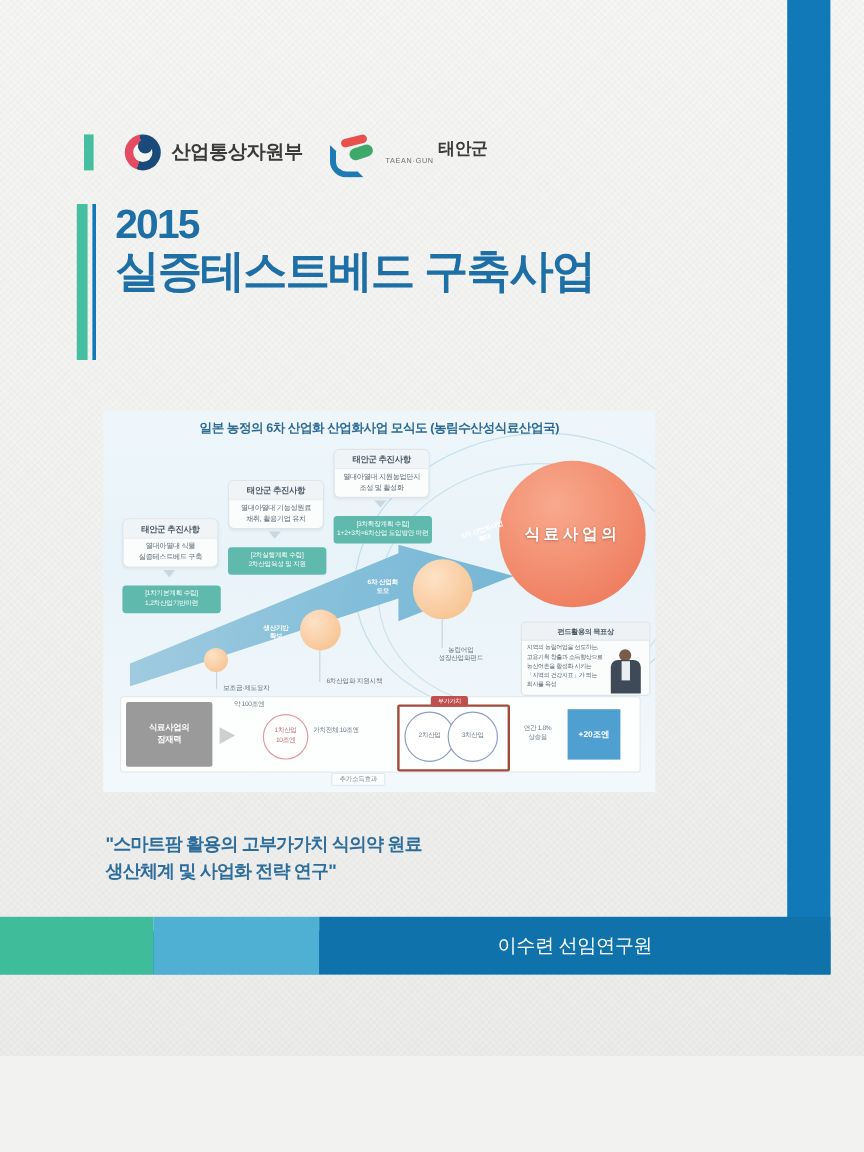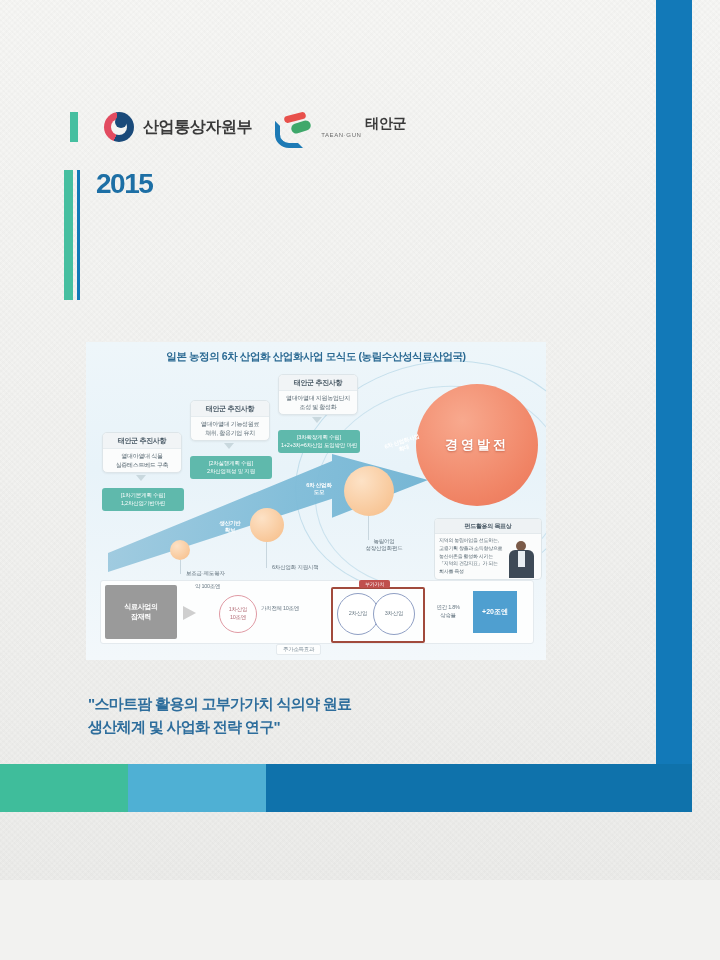--- a/index.html
+++ b/index.html
@@ -45,21 +45,21 @@
   .taean-words{line-height:1;}
   .taean-ko{font-size:14px;font-weight:700;color:#3a3a3a;letter-spacing:-.3px;padding-left:44px;}
   .taean-en{font-size:6px;color:#6b6b6b;letter-spacing:.6px;margin-top:2px;}
   
   .title-wrap{position:absolute;left:64px;top:170px;display:flex;}
   .title-bars{display:flex;margin-right:16px;}
   .bar-teal{width:9px;height:130px;background:#46bfa0;}
   .bar-gap{width:4px;}
   .bar-blue{width:3px;height:130px;background:#1279b8;}
   .title-text{color:#1d6fa5;font-weight:700;line-height:1.02;letter-spacing:-1.5px;}
-  .t-year{font-size:28px;display:block;margin-bottom:2px;}
+  .t-year{font-size:34px;display:block;margin-bottom:2px;}
   .t-l1,.t-l2{font-size:37px;display:block;}
   
   .diagram{
     position:absolute;left:86px;top:342px;width:460px;height:318px;
     background:linear-gradient(180deg,#eef6fa 0%,#e8f3f9 40%,#f3f8fb 100%);
     overflow:hidden;
   }
   .dg-title{
     position:absolute;left:0;top:8px;width:100%;text-align:center;
     font-size:10.5px;font-weight:700;color:#2b6a93;letter-spacing:-.4px;
@@ -185,35 +185,36 @@
   </div>
 
   <div class="title-wrap">
     <div class="title-bars">
       <div class="bar-teal"></div>
       <div class="bar-gap"></div>
       <div class="bar-blue"></div>
     </div>
     <div class="title-text">
       <span class="t-year">2015</span>
+      <span class="t-l2">실증테스트베드 구축사업</span>
     </div>
   </div>
 
   <div class="diagram">
     <div class="swoosh"></div>
     <div class="swoosh2"></div>
     <div class="dg-title">일본 농정의 6차 산업화 산업화사업 모식도 (농림수산성식료산업국)</div>
 
     <div class="arrow"></div>
     <div class="circ c-s"></div>
     <div class="circ c-m"></div>
     <div class="circ c-l"></div>
 
     <div class="big-circle">
-      <span>경영발전</span>
+      <span>식료사업의</span>
     </div>
 
     <div class="wbox b1">
       <div class="hd">태안군 추진사항</div>
       <div class="bd" style="white-space:pre-line">열대아열대 식물
 실증테스트베드 구축</div>
     </div>
     <div class="dn-arrow a1"></div>
     <div class="gbox g1" style="white-space:pre-line">[1차기본계획 수립]
 1,2차산업기반마련</div>
@@ -287,18 +288,19 @@
   </div>
 
   <div class="quote">
     <div>"스마트팜 활용의 고부가가치 식의약 원료</div>
     <div> 생산체계 및 사업화 전략 연구"</div>
   </div>
 
   <div class="bar-g"></div>
   <div class="bar-lb"></div>
   <div class="bar-db"></div>
+  <div class="author">이수련 선임연구원</div>
 
   <div class="footer">
     
   </div>
 
 </div>
 
 </body></html>

